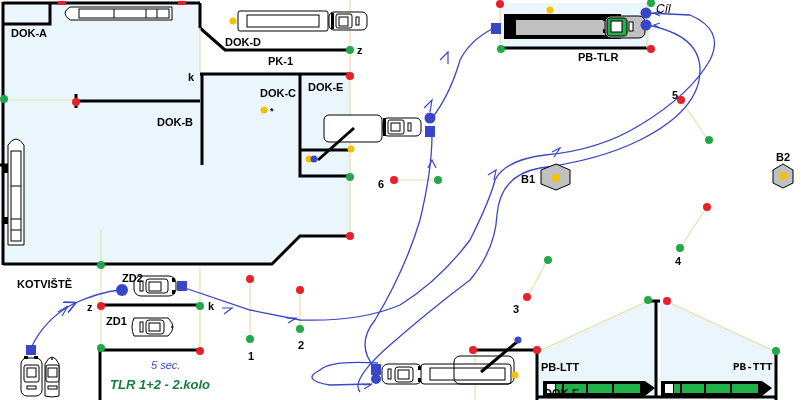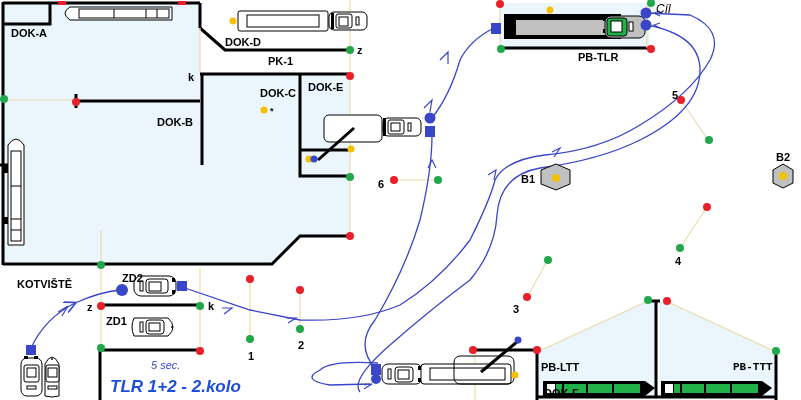--- a/index.html
+++ b/index.html
@@ -1,20 +1,20 @@
 <!DOCTYPE html>
 <html><head>
 <meta charset="utf-8">
 <style>
   html, body { margin: 0; padding: 0; background: #ffffff; }
   body { width: 801px; height: 400px; overflow: hidden; position: relative; font-family: "Liberation Sans", sans-serif; }
   #canvas { position: absolute; left: 0; top: 0; width: 801px; height: 400px; }
   .lbl { position: absolute; font-family: "Liberation Sans", sans-serif; font-weight: bold; font-size: 11px; color: #000; white-space: nowrap; line-height: 1; }
   .lbl.blue-i { font-weight: normal; font-style: italic; color: #3a46c8; }
-  .lbl.red-i { font-style: italic; color: #1d4ed8; font-size: 17px; }
+  .lbl.red-i { font-style: italic; color: #15803d; font-size: 13px; }
   .lbl.cil { font-weight: normal; font-style: italic; color: #000000; font-size: 12px; margin-left: 44px; }
 </style>
 </head>
 <body>
 
 <svg id="canvas" viewBox="0 0 801 400" xmlns="http://www.w3.org/2000/svg">
   <defs>
     <marker id="arr" viewBox="0 0 10 10" refX="9" refY="5" markerWidth="9" markerHeight="9" orient="auto">
       <path d="M0,0 L10,5 L0,10" fill="none" stroke="#3a46c8" stroke-width="1.4"></path>
     </marker>

